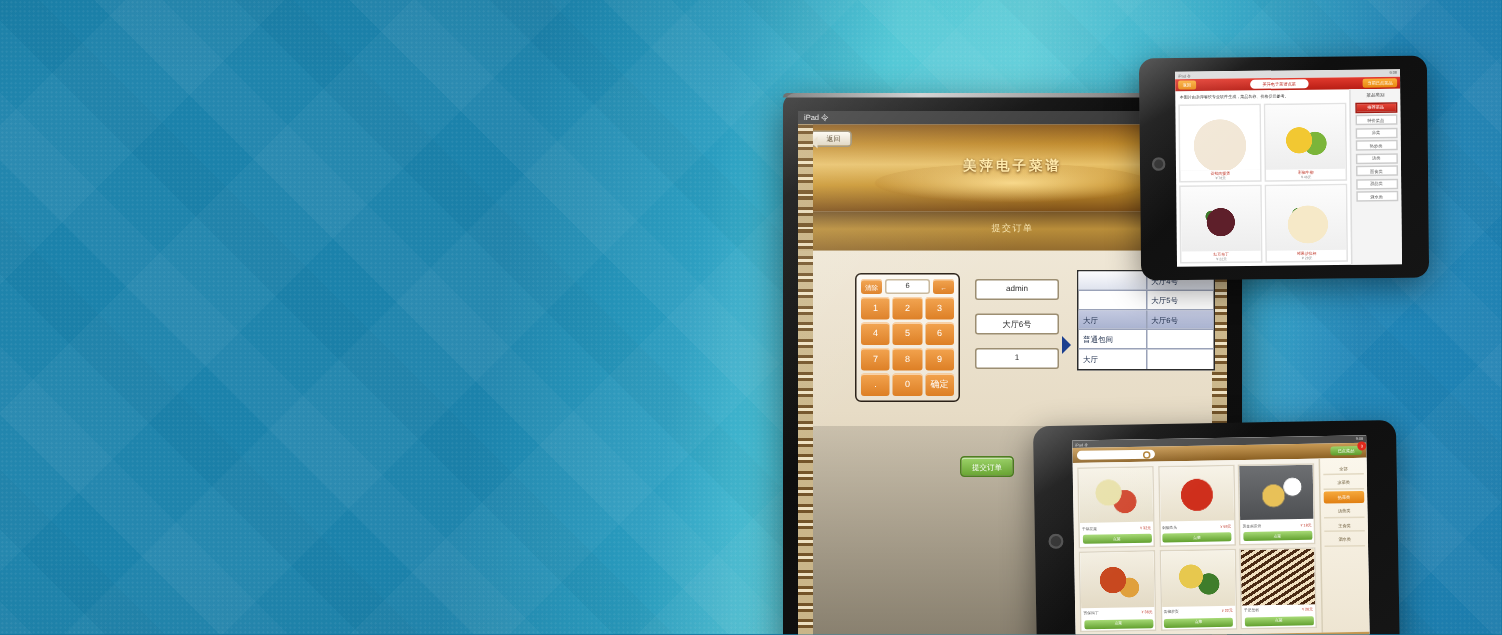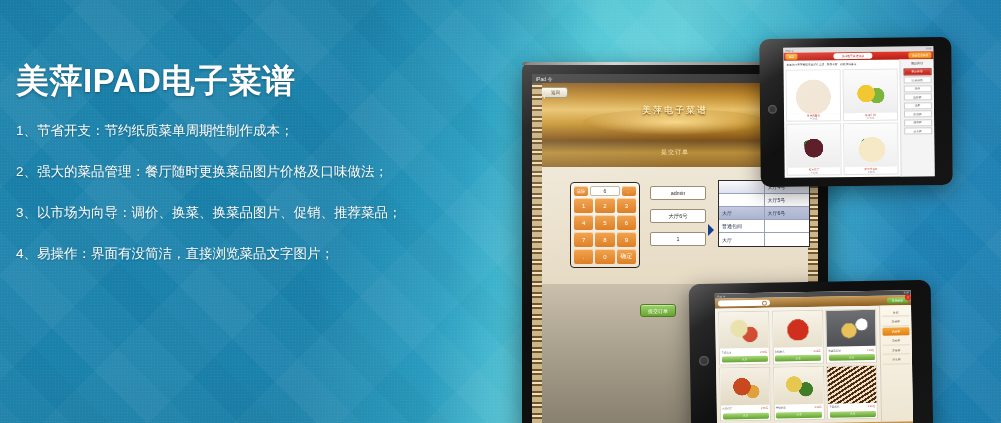--- a/index.html
+++ b/index.html
@@ -202,27 +202,20 @@
 <body>
 
 <div id="stage">
 
   <div class="bg-base"></div>
   <div class="bg-diag"></div>
   <div class="bg-diag2"></div>
   <div class="bg-dots"></div>
   <div class="bg-vig"></div>
 
-  <div class="copy">
-    <h1 class="headline">美萍IPAD电子菜谱</h1>
-    <p class="bullet">1、节省开支：节约纸质菜单周期性制作成本；</p>
-    <p class="bullet">2、强大的菜品管理：餐厅随时更换菜品图片价格及口味做法；</p>
-    <p class="bullet">3、以市场为向导：调价、换菜、换菜品图片、促销、推荐菜品；</p>
-    <p class="bullet">4、易操作：界面有没简洁，直接浏览菜品文字图片；</p>
-  </div>
 
   <div class="tablet" id="tablet-main">
     <div class="topedge"></div>
     <div class="screen" id="screen-main">
 
       <div class="ios-status">
         <span>iPad 令</span>
         <span>9:08</span>
       </div>
 

